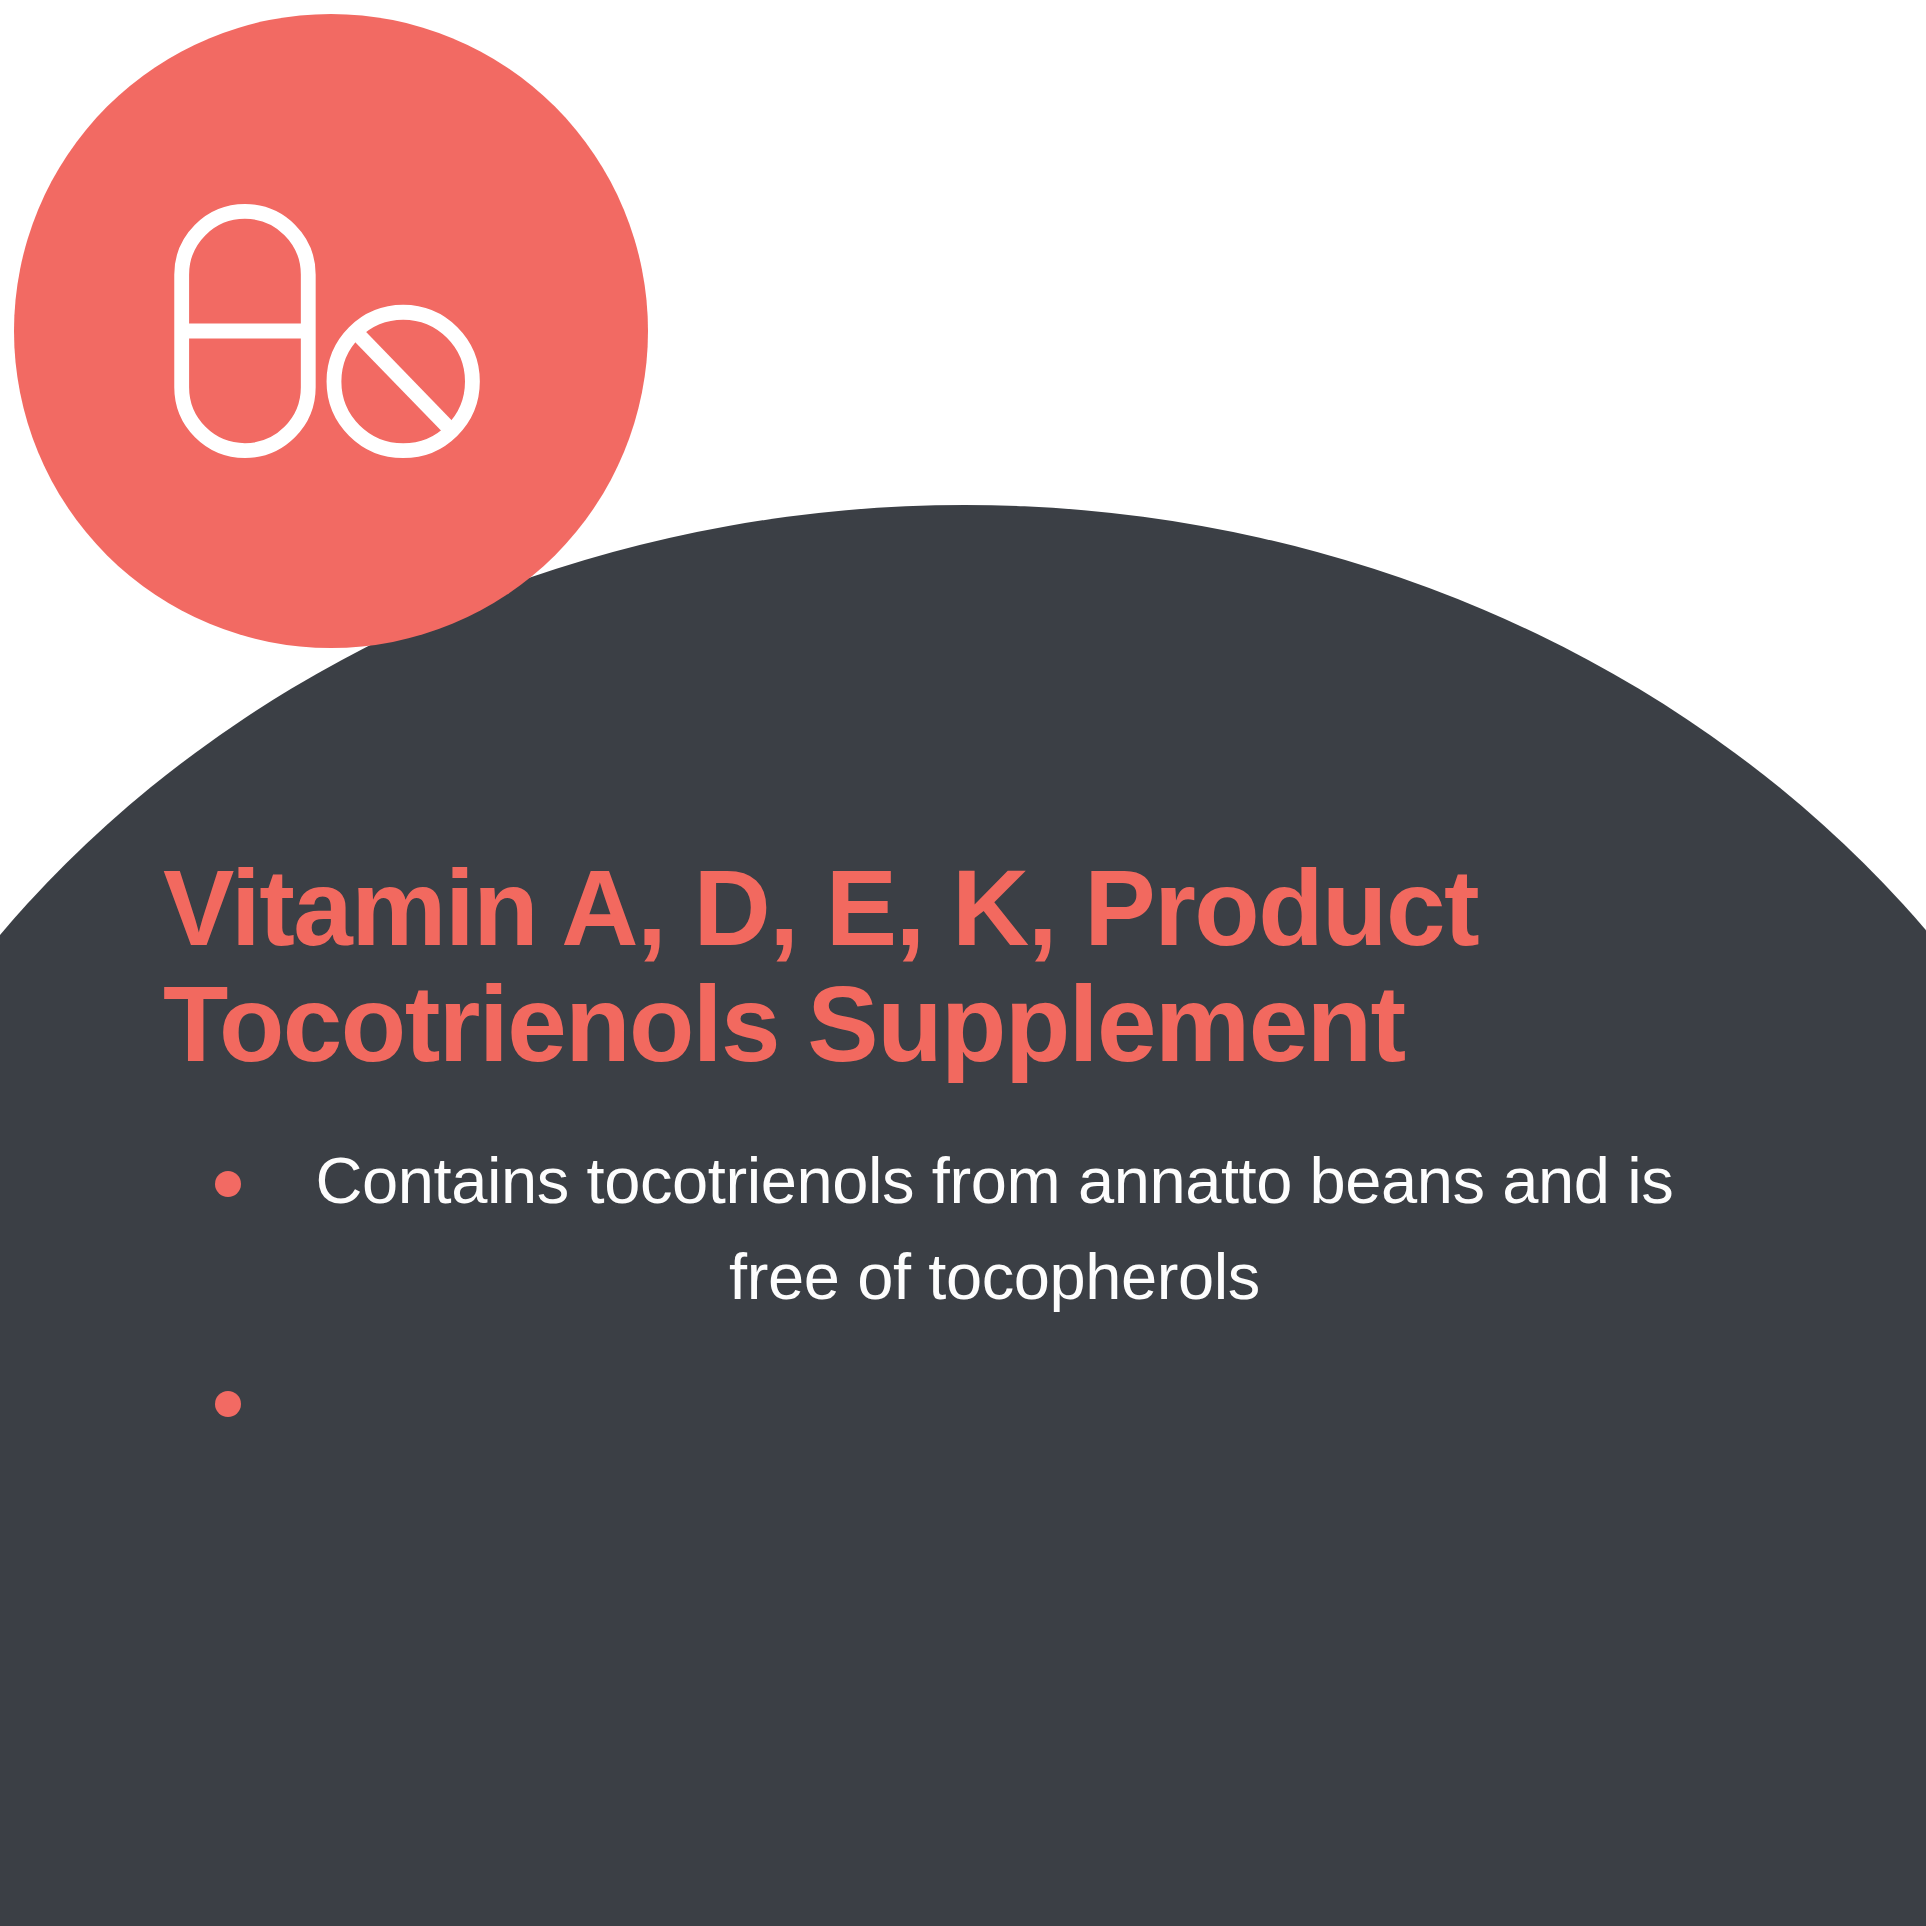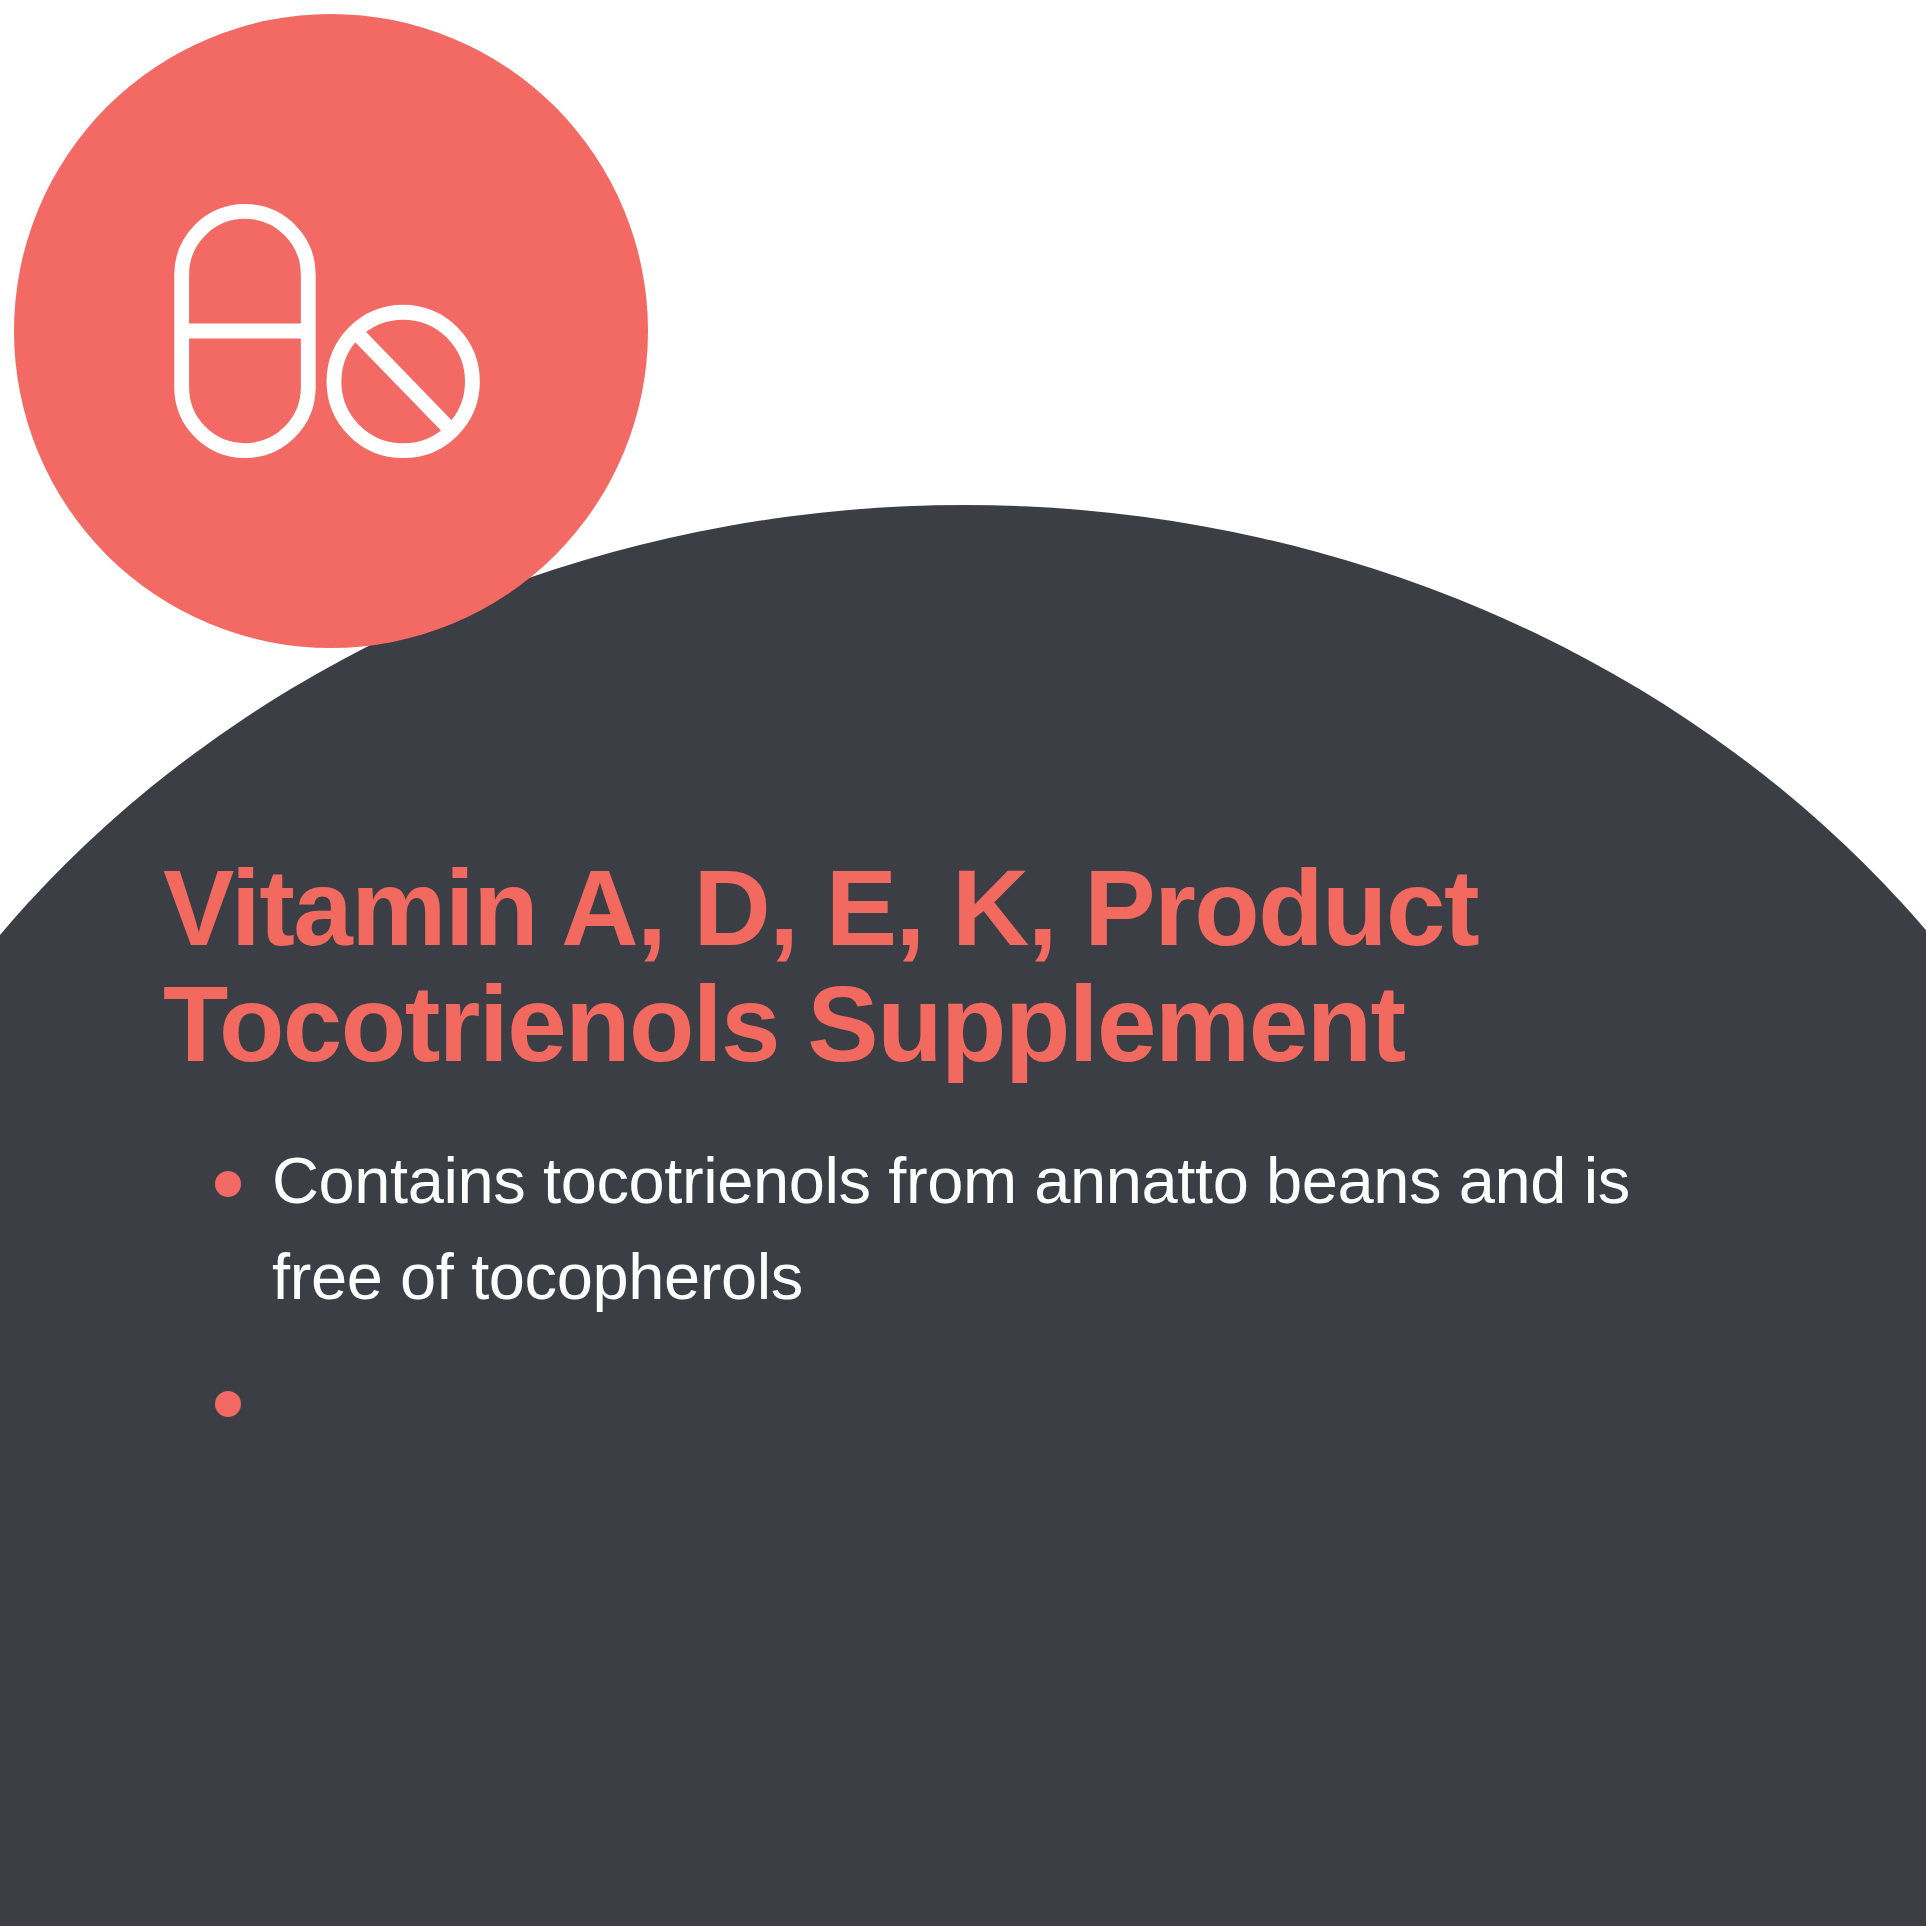--- a/index.html
+++ b/index.html
@@ -83,20 +83,21 @@
   .bullet-item {
     position: relative;
     color: #fdfdfd;
     font-family: "Liberation Sans", sans-serif;
     font-weight: normal;
     font-size: 65px;
     line-height: 1.48;
     letter-spacing: -0.4px;
     margin-bottom: 28px;
     max-width: 1445px;
+    text-align: center;
   }
   .bullet-item:last-child { margin-bottom: 0; }
   .bullet-dot {
     position: absolute;
     left: -57px;
     top: 38px;
     width: 26px;
     height: 26px;
     border-radius: 50%;
     background: #f26a63;

